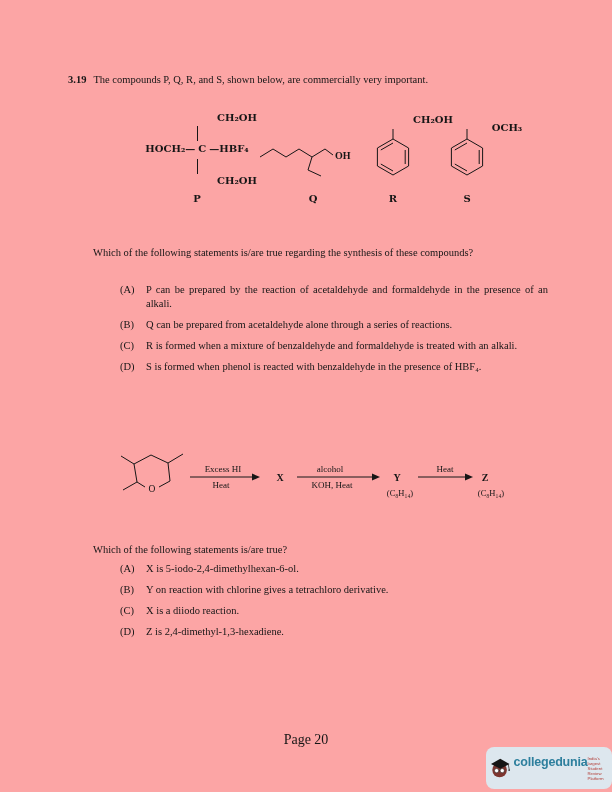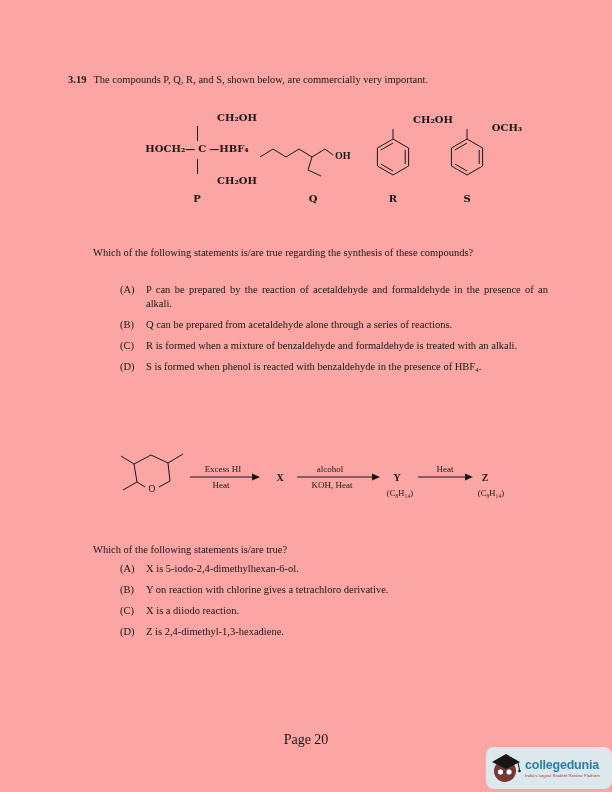--- a/index.html
+++ b/index.html
@@ -29,21 +29,21 @@
         font-weight:bold;font-size:10px;font-family:"DejaVu Serif","DejaVu Sans",serif;}
   .pmid .pc{margin:0 3px;}
   svg{display:block;}
   .ln{stroke:#161616;stroke-width:1;fill:none;}
   .svgtxt{font-family:"Liberation Serif","DejaVu Serif","DejaVu Sans",serif;fill:#161616;}
   .footer-page{left:50%;transform:translateX(-50%);top:732px;font-size:14px;}
   .logo-panel{
     left:486px;top:747px;width:126px;height:42px;background:#dde7ee;border-radius:8px;
     display:flex;align-items:center;padding-left:3px;box-sizing:border-box;cursor:pointer;
   }
-  .logo-textcol{display:flex;flex-direction:column;margin-left:2px;}
+  .logo-textcol{display:flex;margin-left:2px;}
   .logo-name{font-family:"Liberation Sans","DejaVu Sans",sans-serif;font-weight:bold;
              font-size:12.5px;letter-spacing:-0.2px;}
   .logo-tag{font-family:"Liberation Sans","DejaVu Sans",sans-serif;font-size:4.3px;margin-top:1px;}
 </style>
 </head>
 <body>
 
 <div class="page">
 
   <div class="abs qhead" style="top:73px;">

